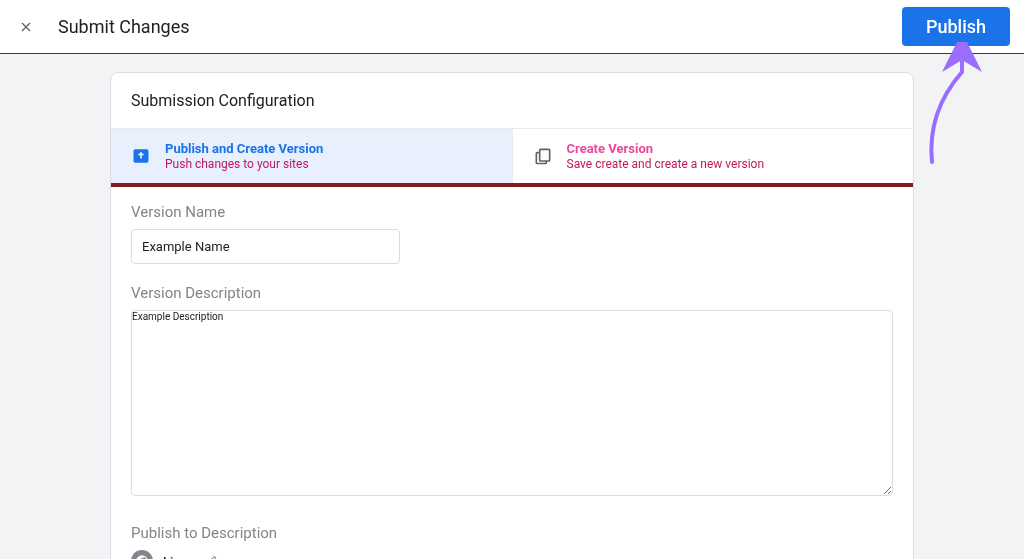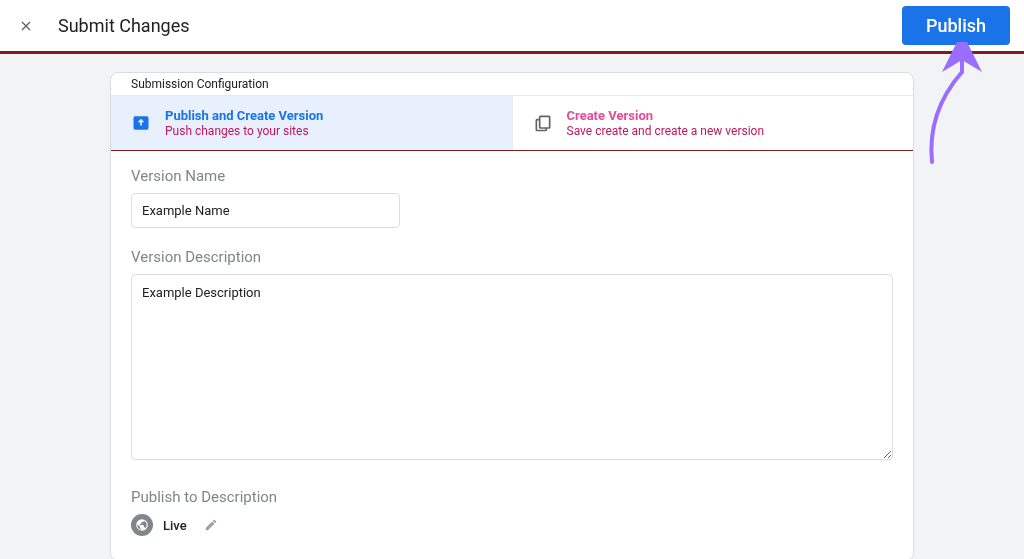--- a/index.html
+++ b/index.html
@@ -15,21 +15,21 @@
       overflow: hidden;
       position: relative;
     }
     .header {
       background: #ffffff;
       height: 54px;
       display: flex;
       align-items: center;
       justify-content: space-between;
       padding: 0 14px;
-      border-bottom: 3px solid #7f1d1d;
+      border-bottom: 1px solid #7f1d1d;
     }
     .header-left {
       display: flex;
       align-items: center;
       gap: 20px;
     }
     .close-btn {
       width: 24px;
       height: 24px;
       display: flex;
@@ -56,29 +56,29 @@
     .content {
       padding: 18px 110px 0 110px;
     }
     .card {
       background: #ffffff;
       border-radius: 8px;
       border: 1px solid #dadce0;
       overflow: hidden;
     }
     .card-title {
-      padding: 4px 20px;
-      font-size: 12px;
+      padding: 18px 20px;
+      font-size: 16px;
       color: #202124;
       font-weight: 400;
       border-bottom: 1px solid #e8eaed;
     }
     .tabs {
       display: flex;
-      border-bottom: 1px solid #7f1d1d;
+      border-bottom: 4px solid #7f1d1d;
     }
     .tab {
       flex: 1;
       padding: 12px 20px;
       display: flex;
       align-items: center;
       gap: 14px;
       cursor: pointer;
       border-right: 1px solid #e8eaed;
     }
@@ -132,24 +132,24 @@
       padding: 9px 10px;
       border: 1px solid #dadce0;
       border-radius: 4px;
       font-size: 13px;
       color: #202124;
       margin-bottom: 20px;
     }
     .textarea-input {
       width: 100%;
       height: 186px;
-      padding: 10px;
+      padding: 0;
       border: 1px solid #dadce0;
       border-radius: 4px;
-      font-size: 13px;
+      font-size: 10px;
       color: #202124;
       resize: both;
       margin-bottom: 24px;
       font-family: inherit;
     }
     .env-row {
       display: flex;
       align-items: center;
       gap: 10px;
       margin-top: 6px;

